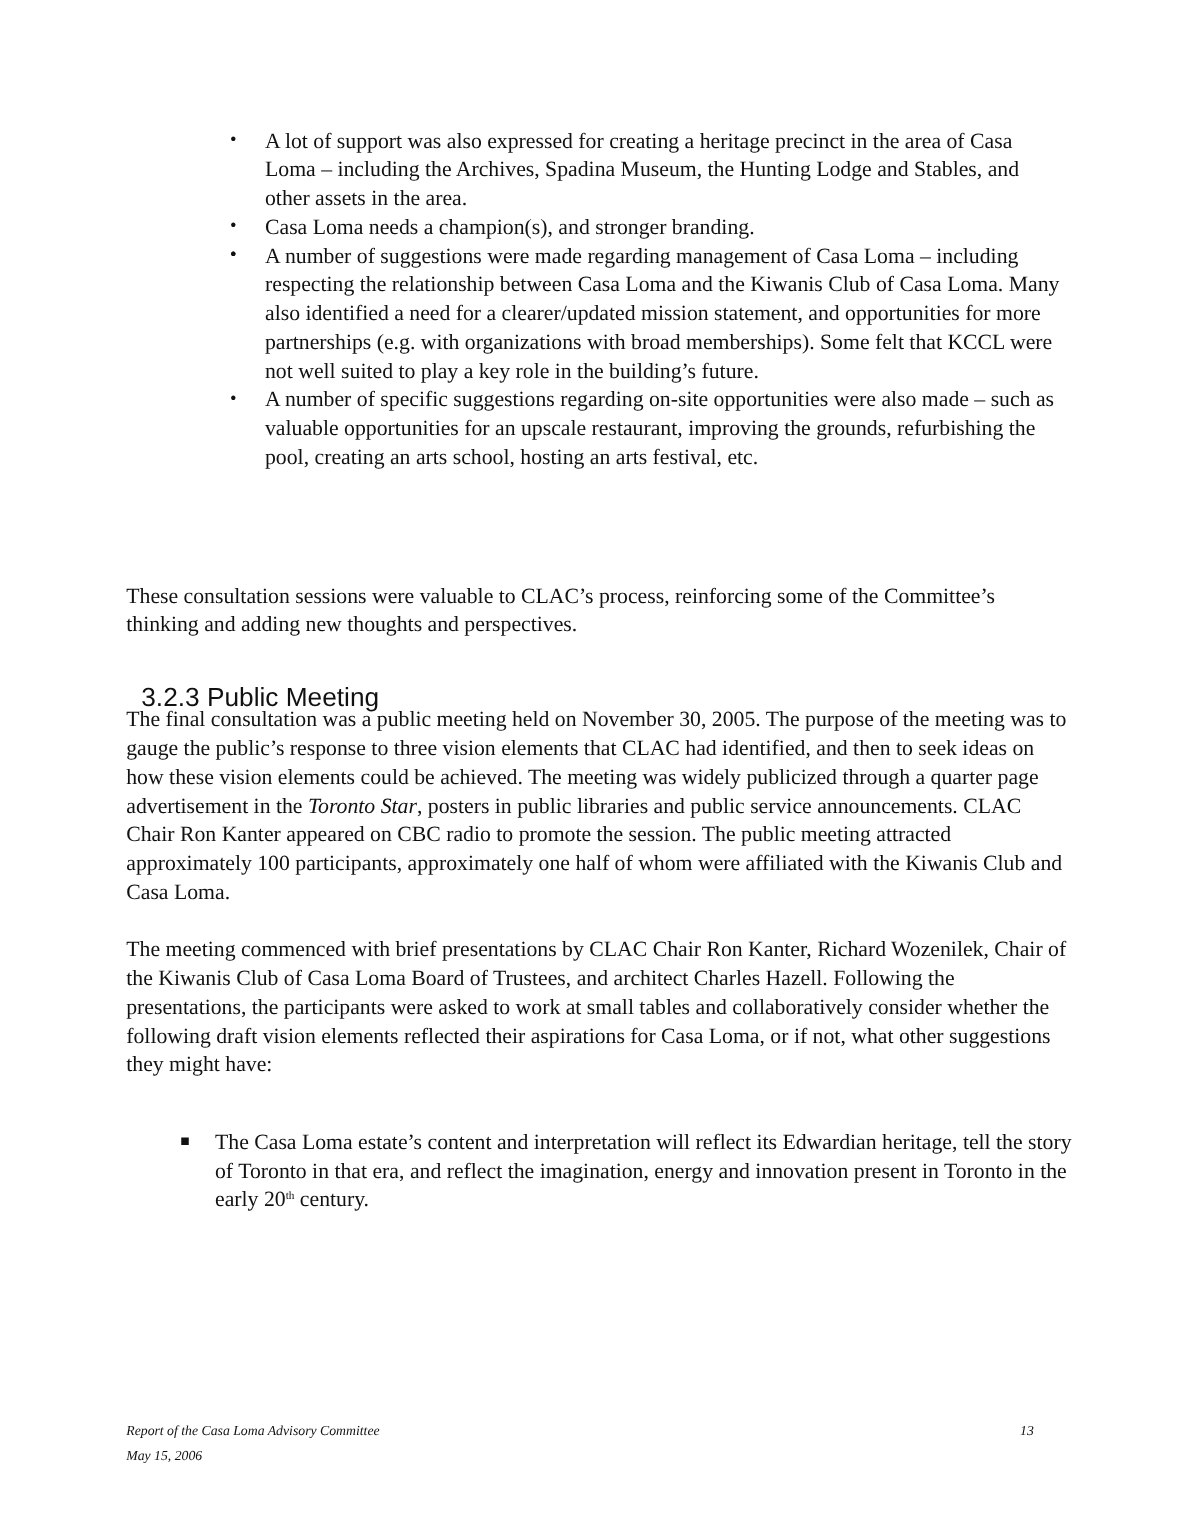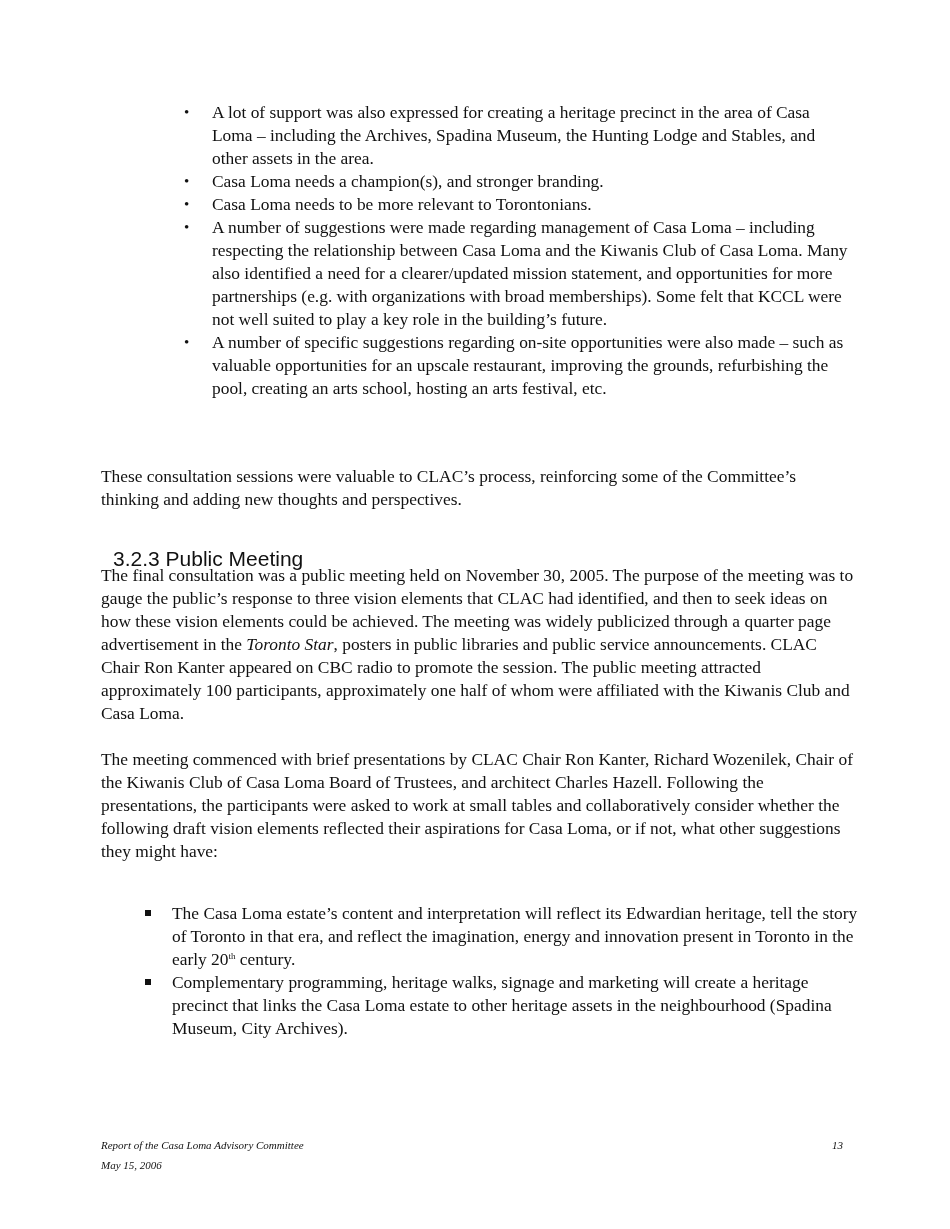--- a/index.html
+++ b/index.html
@@ -9,46 +9,45 @@
     .bullets-round { position: absolute; left: 184px; top: 101px; width: 666px; margin: 0; padding: 0; list-style: none; }
     .bullets-round li { position: relative; padding-left: 28px; }
     .bullets-round li .mark { position: absolute; left: 0; top: 0; width: 14px; text-align: left; font-size: 15px; }
     .para { position: absolute; left: 101px; width: 755px; margin: 0; }
     .heading { position: absolute; left: 101px; top: 533px; margin: 12px; font-family: "Liberation Sans", "DejaVu Sans", sans-serif; font-size: 21px; font-weight: normal; line-height: 28px; color: #111; }
     .bullets-square { position: absolute; left: 128px; top: 886px; width: 722px; margin: 16px; padding: 0; list-style: none; }
     .bullets-square li { position: relative; padding-left: 28px; }
     .bullets-square li .mark { position: absolute; left: 1px; top: 8px; width: 6px; height: 6px; background: #111; }
     sup { font-size: 9px; line-height: 0; vertical-align: 6px; }
     .footer { position: absolute; left: 101px; top: 1135px; width: 742px; font-family: "Liberation Serif", "DejaVu Serif", serif; font-style: italic; font-size: 11px; line-height: 20px; }
-    .footer .page-num { position: absolute; right: 0; top: 0; font-style: italic; }
+    .footer .page-num { position: absolute; right: 16px; top: 0; font-style: italic; }
   </style>
 </head>
 <body>
 
 <div class="page">
 
   <ul class="bullets-round serif">
     <li><span class="mark">•</span><span>A lot of support was also expressed for creating a heritage precinct in the area of Casa Loma – including the Archives, Spadina Museum, the Hunting Lodge and Stables, and other assets in the area.</span></li>
     <li><span class="mark">•</span><span>Casa Loma needs a champion(s), and stronger branding.</span></li>
-    <li><span class="mark">•</span><span>Casa Loma needs to be more relevant to Torontonians.</span></li>
+    <li><span class="mark">•</span></li>
     <li><span class="mark">•</span><span>A number of suggestions were made regarding management of Casa Loma – including respecting the relationship between Casa Loma and the Kiwanis Club of Casa Loma. Many also identified a need for a clearer/updated mission statement, and opportunities for more partnerships (e.g. with organizations with broad memberships).  Some felt that KCCL were not well suited to play a key role in the building’s future.</span></li>
     <li><span class="mark">•</span><span>A number of specific suggestions regarding on-site opportunities were also made – such as valuable opportunities for an upscale restaurant, improving the grounds, refurbishing the pool, creating an arts school, hosting an arts festival, etc.</span></li>
   </ul>
 
   <p class="para serif" style="top:465px;">These consultation sessions were valuable to CLAC’s process, reinforcing some of the Committee’s thinking and adding new thoughts and perspectives.</p>
 
   <h2 class="heading">3.2.3 Public Meeting</h2>
 
   <p class="para serif" style="top:564px;"><span>The final consultation was a public meeting held on November 30, 2005.  The purpose of the meeting was to gauge the public’s response to three vision elements that CLAC had identified, and then to seek ideas on how these vision elements could be achieved.  The meeting was widely publicized through a quarter page advertisement in the </span><em>Toronto Star</em><span>, posters in public libraries and public service announcements.  CLAC Chair Ron Kanter appeared on CBC radio to promote the session.  The public meeting attracted approximately 100 participants, approximately one half of whom were affiliated with the Kiwanis Club and Casa Loma.</span></p>
 
   <p class="para serif" style="top:748px;">The meeting commenced with brief presentations by CLAC Chair Ron Kanter, Richard Wozenilek, Chair of the Kiwanis Club of Casa Loma Board of Trustees, and architect Charles Hazell. Following the presentations, the participants were asked to work at small tables and collaboratively consider whether the following draft vision elements reflected their aspirations for Casa Loma, or if not, what other suggestions they might have:</p>
 
   <ul class="bullets-square serif">
     <li><span class="mark"></span><span>The Casa Loma estate’s content and interpretation will reflect its Edwardian heritage, tell the story of Toronto in that era, and reflect the imagination, energy and innovation present in Toronto in the early 20</span><sup>th</sup><span> century.</span></li>
-    <li><span class="mark"></span><span>Complementary programming, heritage walks, signage and marketing will create a heritage precinct that links the Casa Loma estate to other heritage assets in the neighbourhood (Spadina Museum, City Archives).</span></li>
   </ul>
 
   <div class="footer">
     <div>Report of the Casa Loma Advisory Committee</div>
     <div>May 15, 2006</div>
     <span class="page-num">13</span>
   </div>
 
 </div>
 

